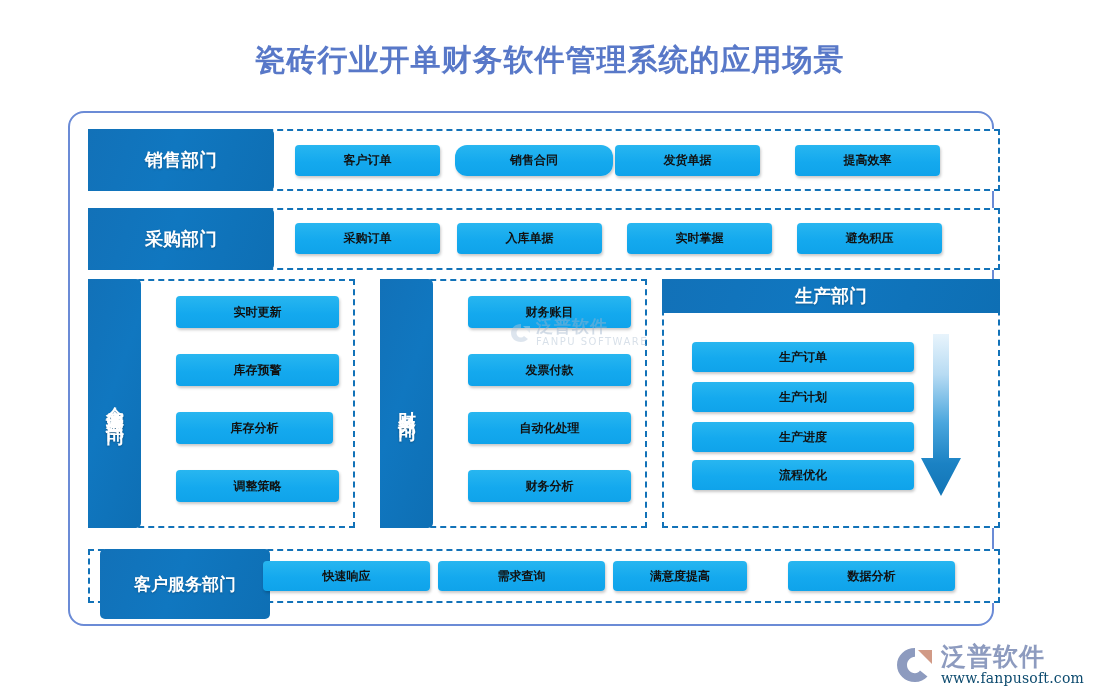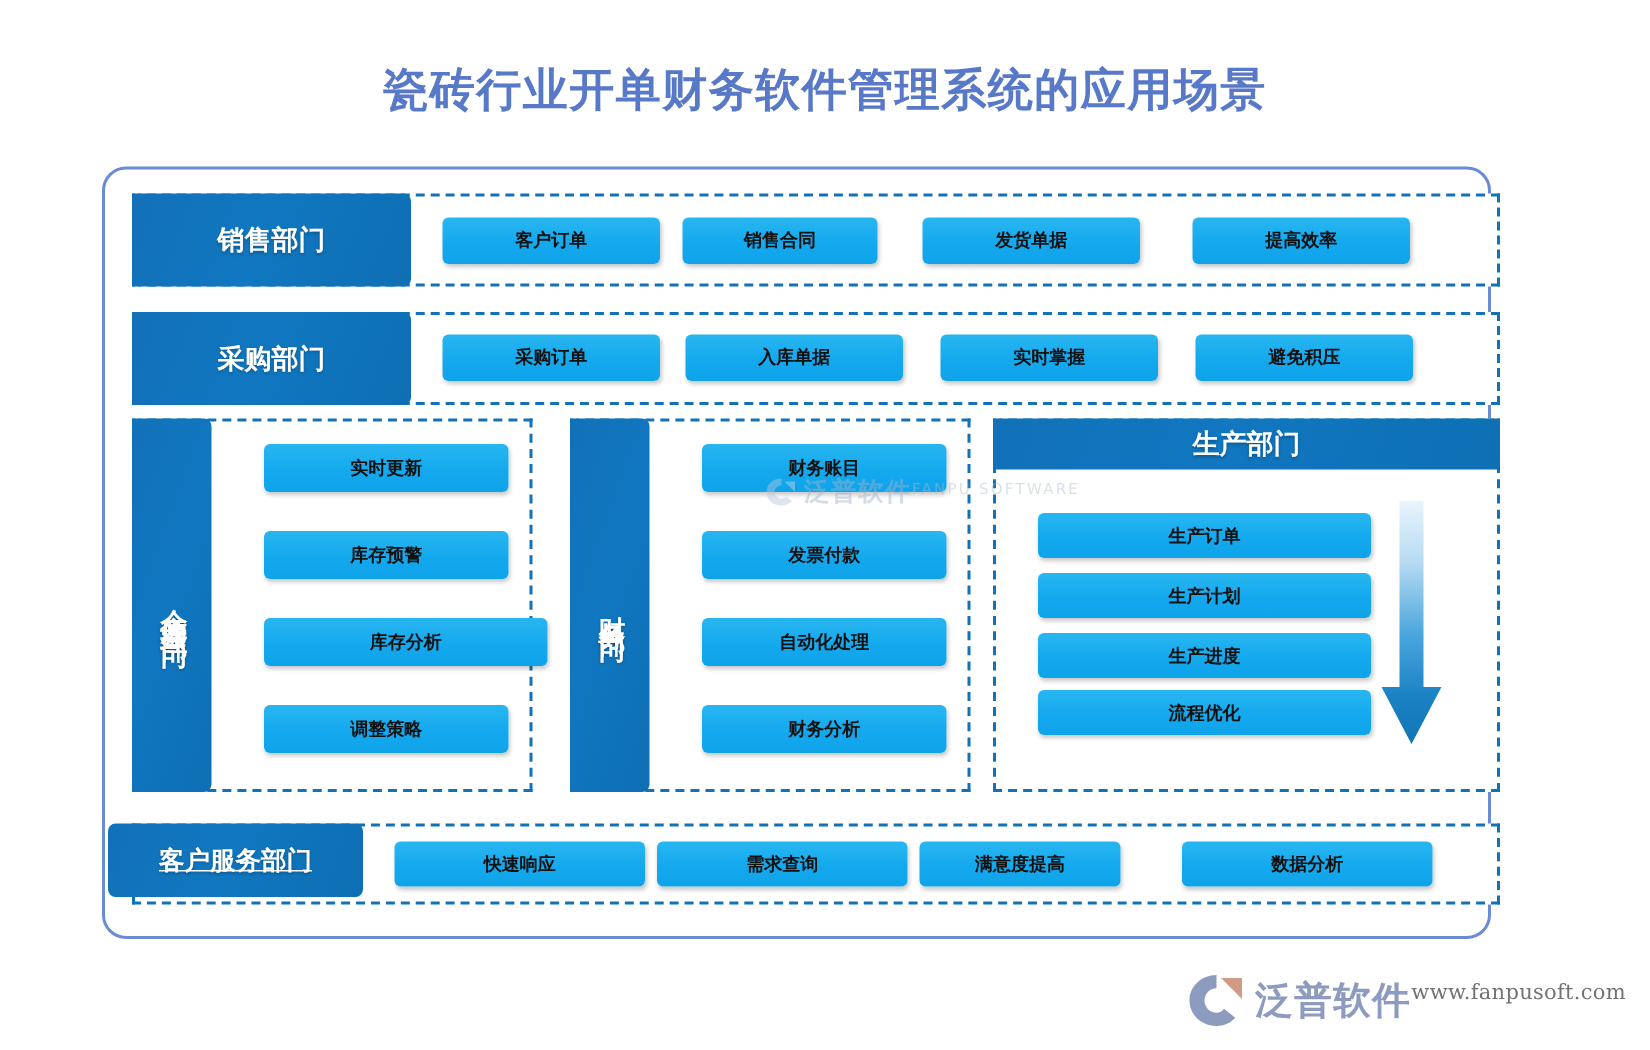--- a/index.html
+++ b/index.html
@@ -117,61 +117,61 @@
 
   
   .brand {
     position: absolute;
     right: 16px;
     bottom: 14px;
     display: flex;
     align-items: center;
     gap: 6px;
   }
-  .brand-txt { display: flex; flex-direction: row; }
+  .brand-txt { display: flex; flex-direction: column; }
   .brand-name {
     font-size: 25px;
     font-weight: bold;
     color: #8d9bbf;
     letter-spacing: 1px;
     line-height: 1.05;
   }
   .brand-url {
     font-size: 14px;
-    color: #737373;
+    color: #0c4a6e;
     font-family: "DejaVu Serif", "Liberation Serif", serif;
     letter-spacing: .2px;
   }
 </style>
 </head>
 <body>
 
 <div class="title">瓷砖行业开单财务软件管理系统的应用场景</div>
 
 <div class="outer-frame"></div>
 
 <div class="dashed" style="left:88px; top:129px; width:912px; height:62px;"></div>
 <div class="dept" style="left:88px; top:129px; width:186px; height:62px;">销售部门</div>
 <div class="chip" style="left:295px; top:145px; width:145px; height:31px;">客户订单</div>
-<div class="chip" style="left:455px; top:145px; width:130px; height:31px;">销售合同</div>
+<div class="chip" style="left:455px; top:145px; width:158px; height:31px;border-radius:12px;">销售合同</div>
 <div class="chip" style="left:615px; top:145px; width:145px; height:31px;">发货单据</div>
 <div class="chip" style="left:795px; top:145px; width:145px; height:31px;">提高效率</div>
 
 <div class="dashed" style="left:88px; top:208px; width:912px; height:62px;"></div>
 <div class="dept" style="left:88px; top:208px; width:186px; height:62px;">采购部门</div>
 <div class="chip" style="left:295px; top:223px; width:145px; height:31px;">采购订单</div>
 <div class="chip" style="left:457px; top:223px; width:145px; height:31px;">入库单据</div>
 <div class="chip" style="left:627px; top:223px; width:145px; height:31px;">实时掌握</div>
 <div class="chip" style="left:797px; top:223px; width:145px; height:31px;">避免积压</div>
 
 <div class="dashed" style="left:88px; top:279px; width:267px; height:249px;"></div>
 <div class="dept vertical" style="left:88px; top:279px; width:53px; height:249px;">仓库管理部门</div>
 <div class="chip" style="left:176px; top:296px; width:163px; height:32px;">实时更新</div>
 <div class="chip" style="left:176px; top:354px; width:163px; height:32px;">库存预警</div>
-<div class="chip" style="left:176px; top:412px; width:189px; height:32px;">库存分析</div>
+<div class="chip" style="left:176px; top:412px; width:157px; height:32px;">库存分析</div>
 <div class="chip" style="left:176px; top:470px; width:163px; height:32px;">调整策略</div>
 
 <div class="dashed" style="left:380px; top:279px; width:267px; height:249px;"></div>
 <div class="dept vertical" style="left:380px; top:279px; width:53px; height:249px;">财务部门</div>
 <div class="chip" style="left:468px; top:296px; width:163px; height:32px;">财务账目</div>
 <div class="chip" style="left:468px; top:354px; width:163px; height:32px;">发票付款</div>
 <div class="chip" style="left:468px; top:412px; width:163px; height:32px;">自动化处理</div>
 <div class="chip" style="left:468px; top:470px; width:163px; height:32px;">财务分析</div>
 
 <div class="watermark" style="left:510px; top:318px;">
@@ -201,21 +201,21 @@
         <stop offset="55%" stop-color="#4aa6dd"></stop>
         <stop offset="80%" stop-color="#1b82c4"></stop>
         <stop offset="100%" stop-color="#1274b5"></stop>
       </linearGradient>
     </defs>
     <polygon points="13,0 29,0 29,124 41,124 21,162 1,124 13,124" fill="url(#arrGrad)"></polygon>
   </svg>
 </div>
 
 <div class="dashed" style="left:88px; top:549px; width:912px; height:54px;"></div>
-<div class="dept" style="left:72px; top:549px; width:170px; height:49px; font-size:17px;text-decoration:underline;">客户服务部门</div>
+<div class="dept" style="left:100px; top:549px; width:170px; height:70px; font-size:17px;">客户服务部门</div>
 <div class="chip" style="left:263px; top:561px; width:167px; height:30px;">快速响应</div>
 <div class="chip" style="left:438px; top:561px; width:167px; height:30px;">需求查询</div>
 <div class="chip" style="left:613px; top:561px; width:134px; height:30px;">满意度提高</div>
 <div class="chip" style="left:788px; top:561px; width:167px; height:30px;">数据分析</div>
 
 <div class="brand">
   <svg width="40" height="38" viewBox="0 0 40 38">
     <path d="M20 2 C10 2 2 9.5 2 19 C2 28.5 10 36 20 36 C25 36 29.5 34 32.5 30.5 L25 24.5 C23.8 26.2 22 27.2 20 27.2 C15.6 27.2 12 23.5 12 19 C12 14.5 15.6 10.8 20 10.8 Z" fill="#8d9bbf"></path>
     <path d="M23 4 L37 4 L37 18 Z" fill="#d19a86"></path>
   </svg>

